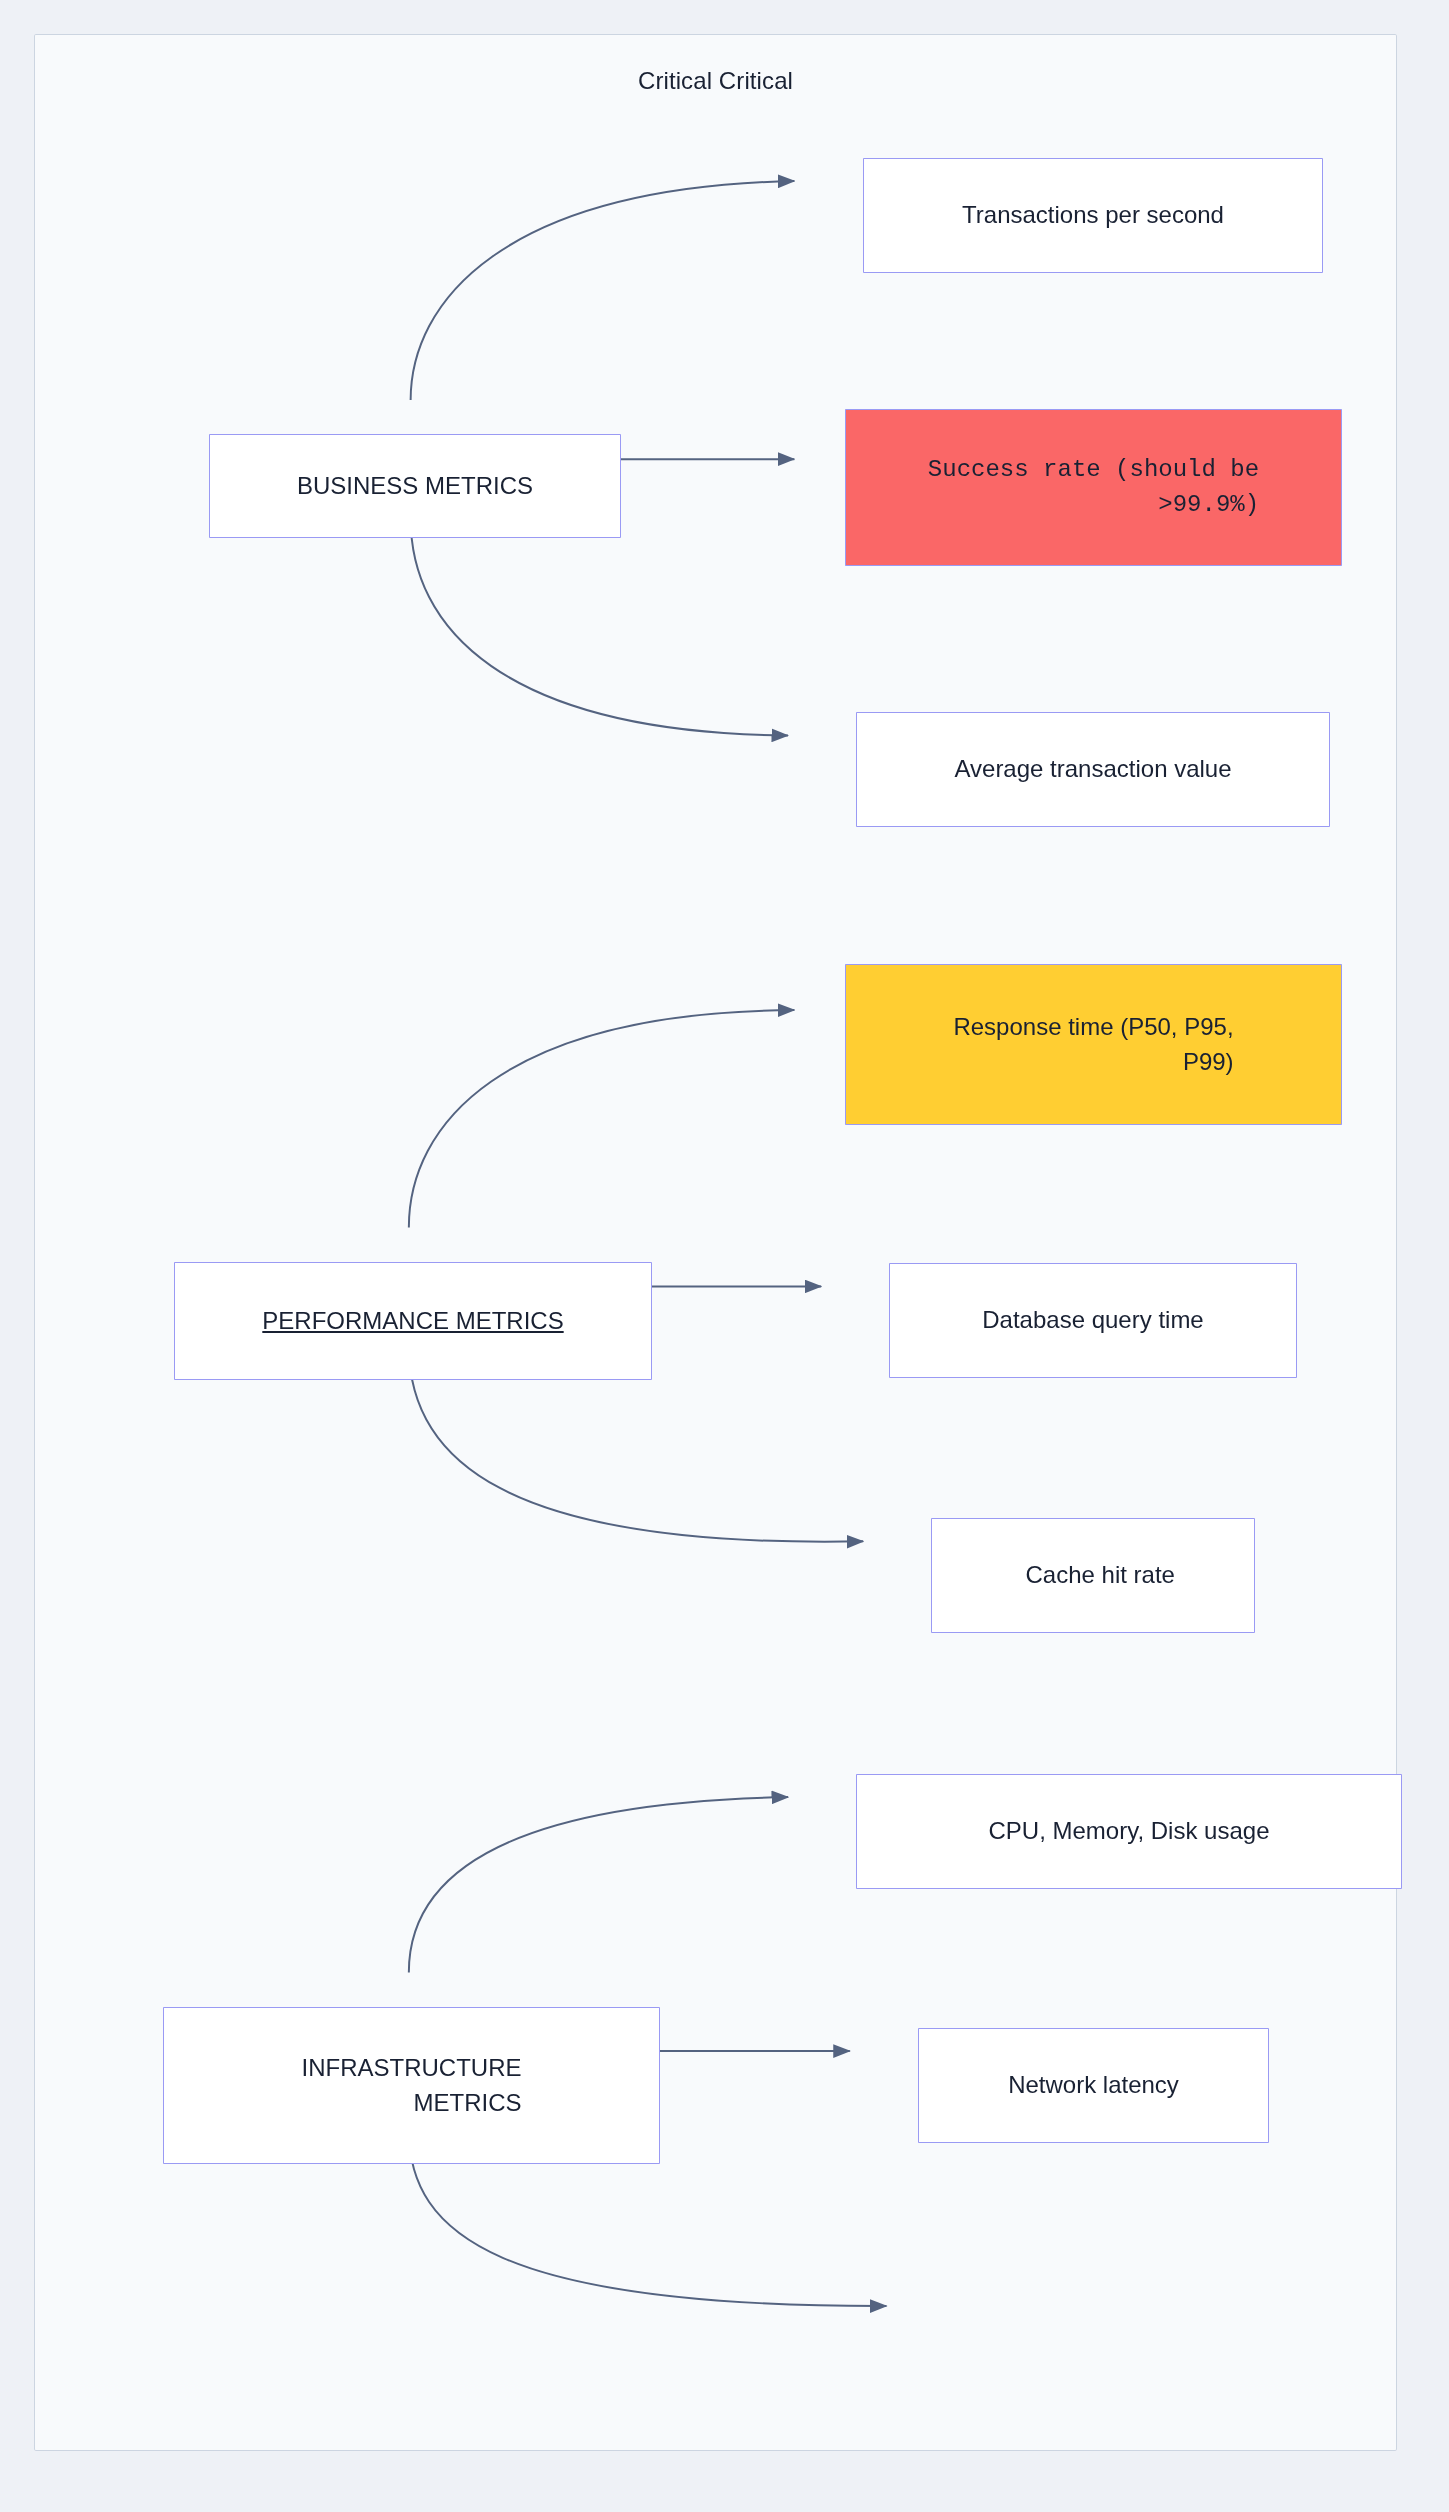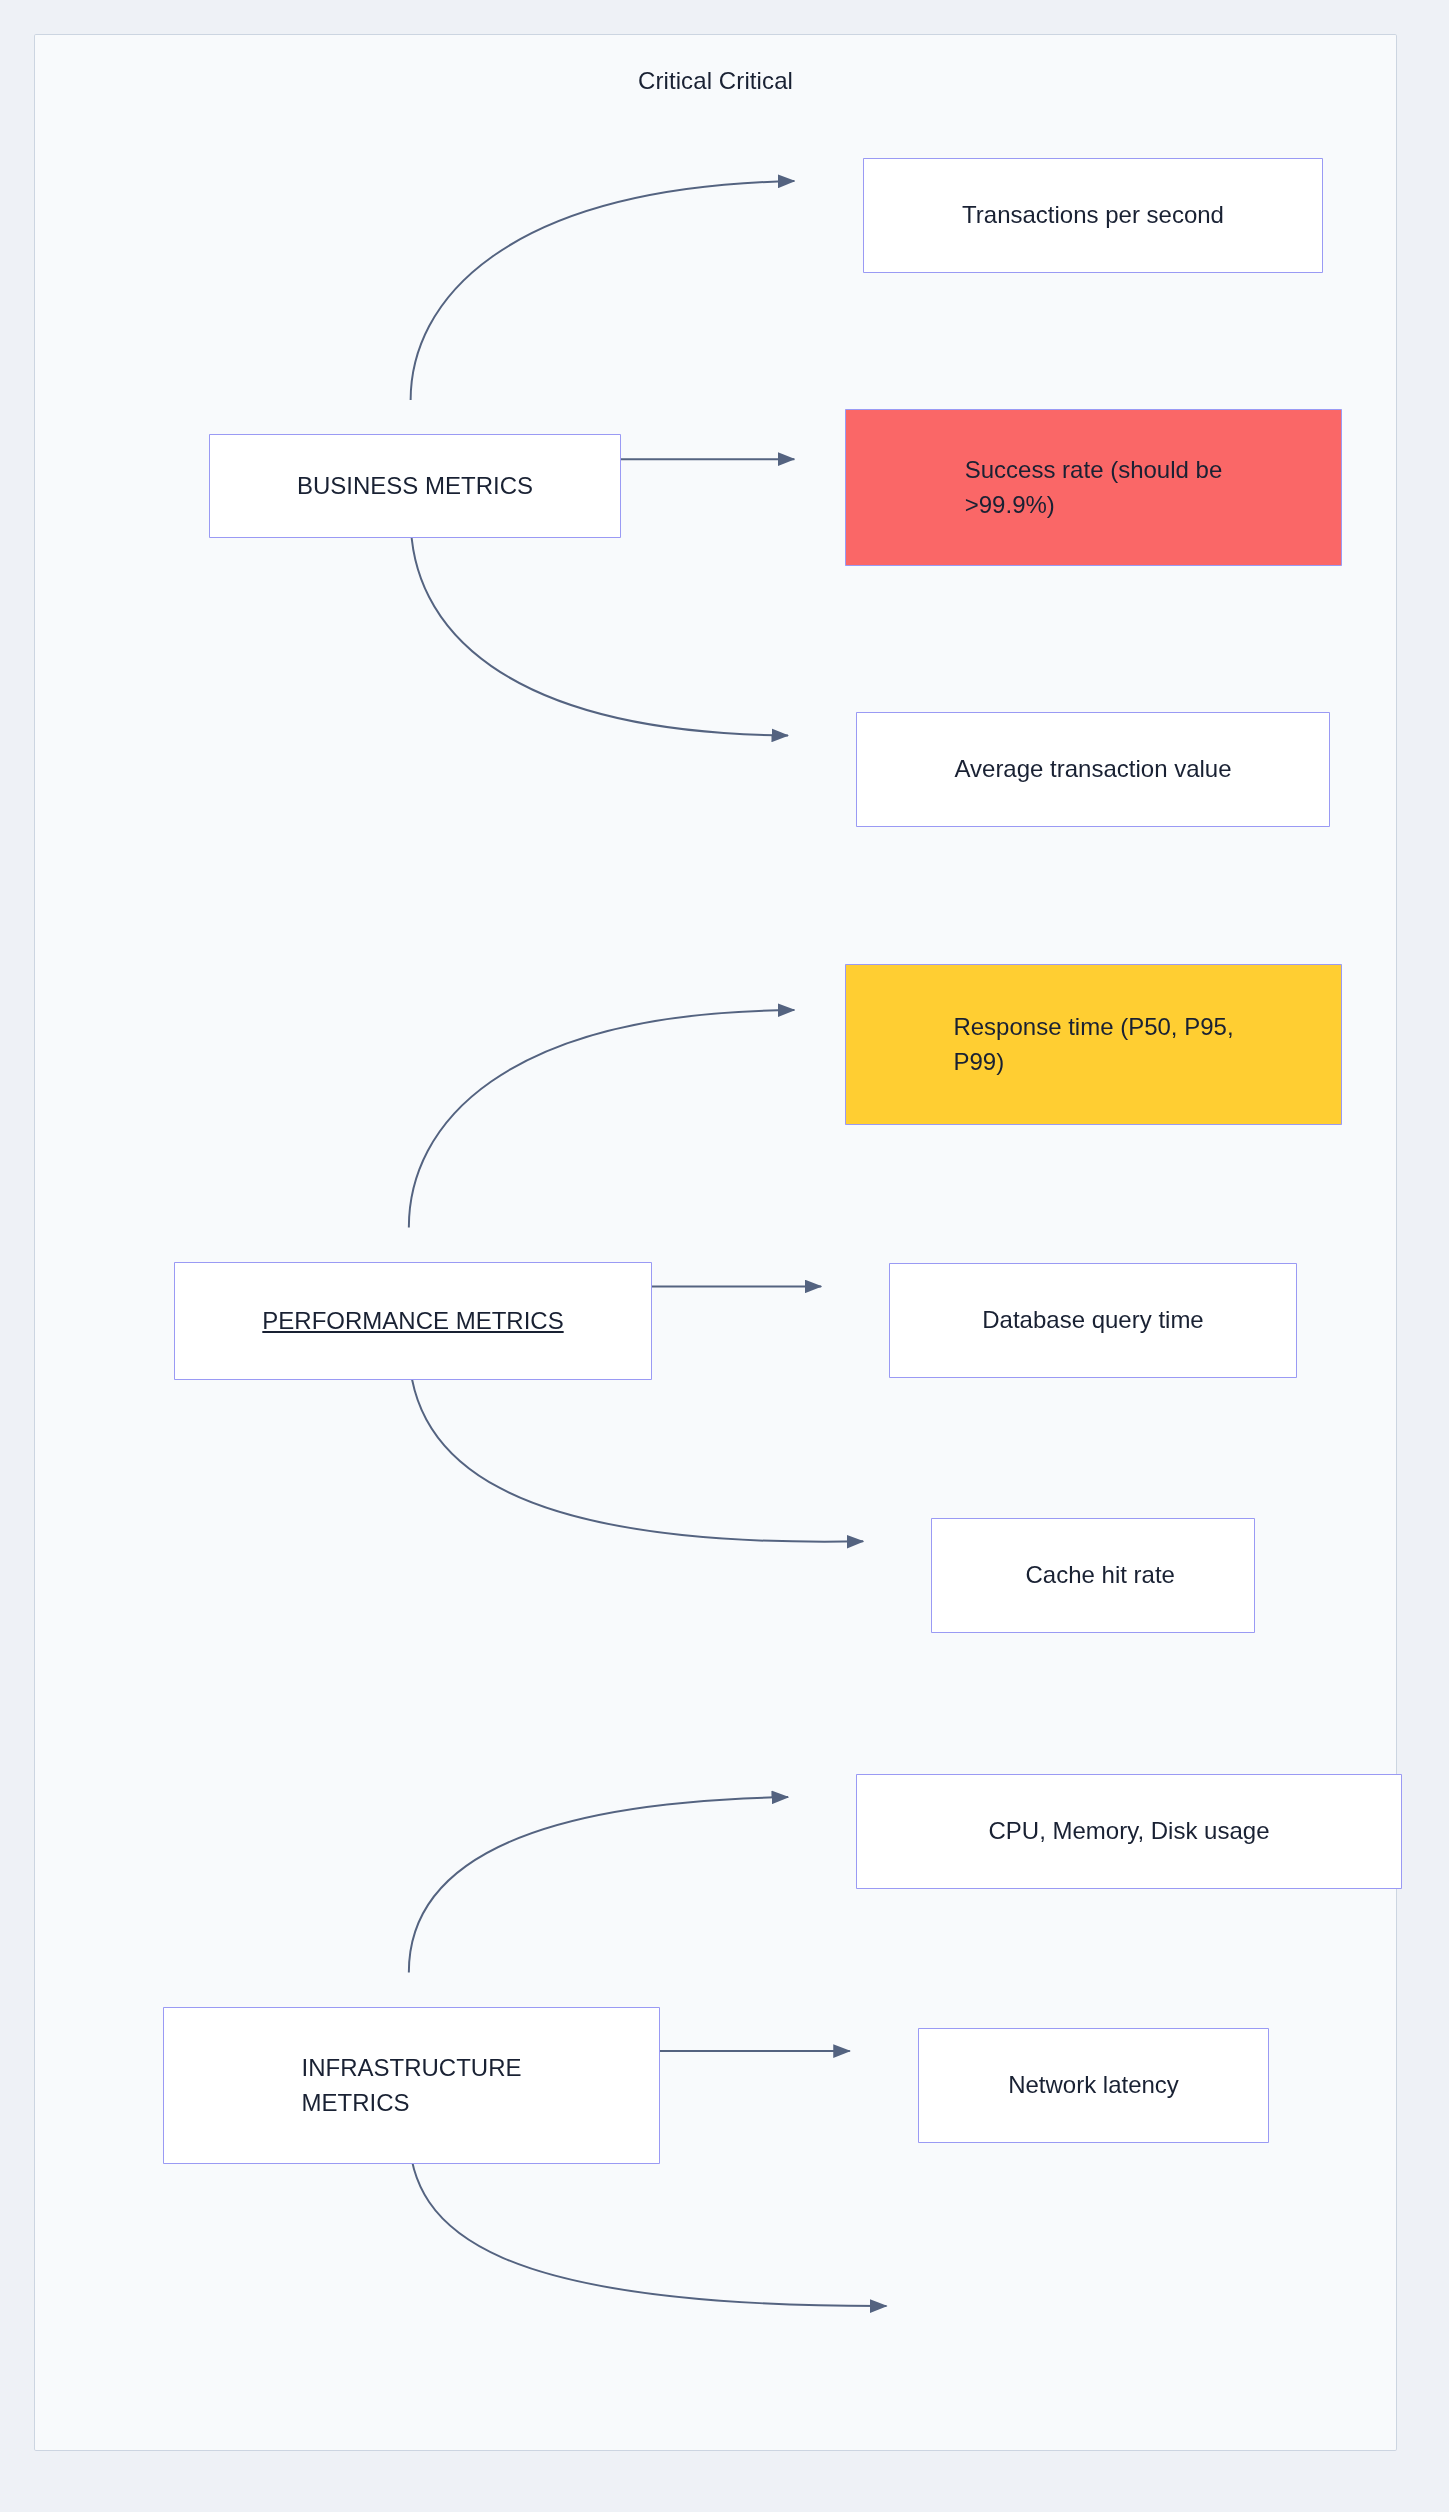--- a/index.html
+++ b/index.html
@@ -31,28 +31,28 @@
     width:1363px; height:2417px;
     overflow:visible;
   }
   .node {
     position:absolute;
     border:1.8px solid #9a9af4;
     background:#ffffff;
     display:flex;
     align-items:center;
     justify-content:center;
-    text-align:left;
+    text-align:right;
     font-size:24px;
     line-height:1.42;
     color:#192133;
     padding:5.4px 12.5px;
     border-radius:0.9px;
   }
-  .node.fill-red    { background:#fa6767; }
+  .node.fill-red    { background:#fa6767;font-family:Liberation Mono, monospace; }
   .node.fill-yellow { background:#ffce32; }
   .node-label { display:block; white-space:pre-line; }
 </style>
 </head>
 <body>
 
 <div id="diagram-frame">
 
   <div id="diagram-title">Critical Critical</div>
 

